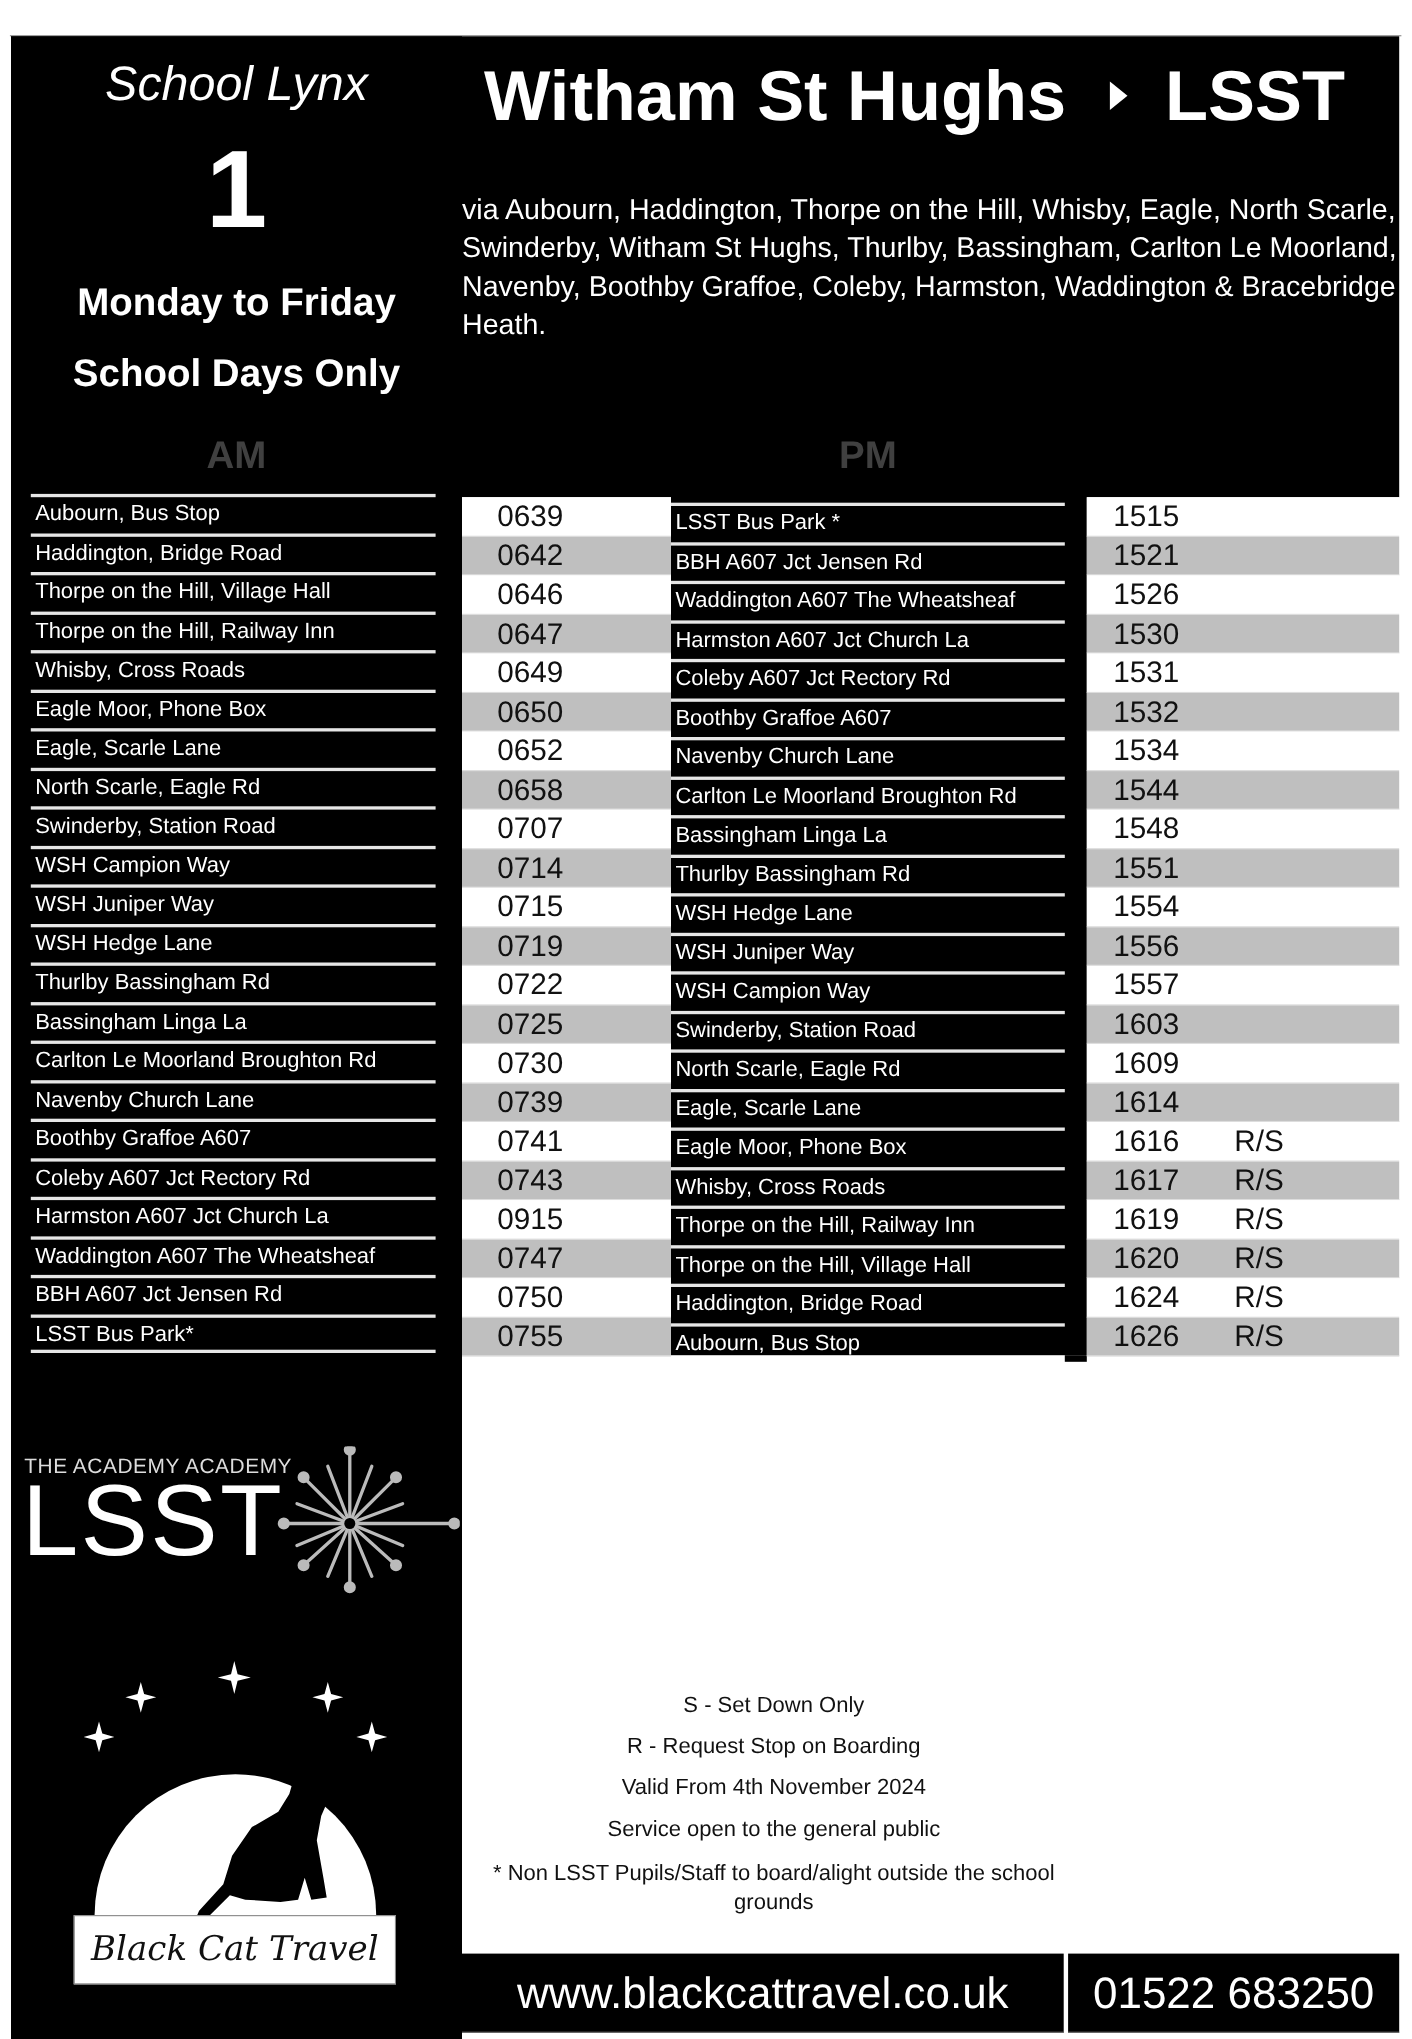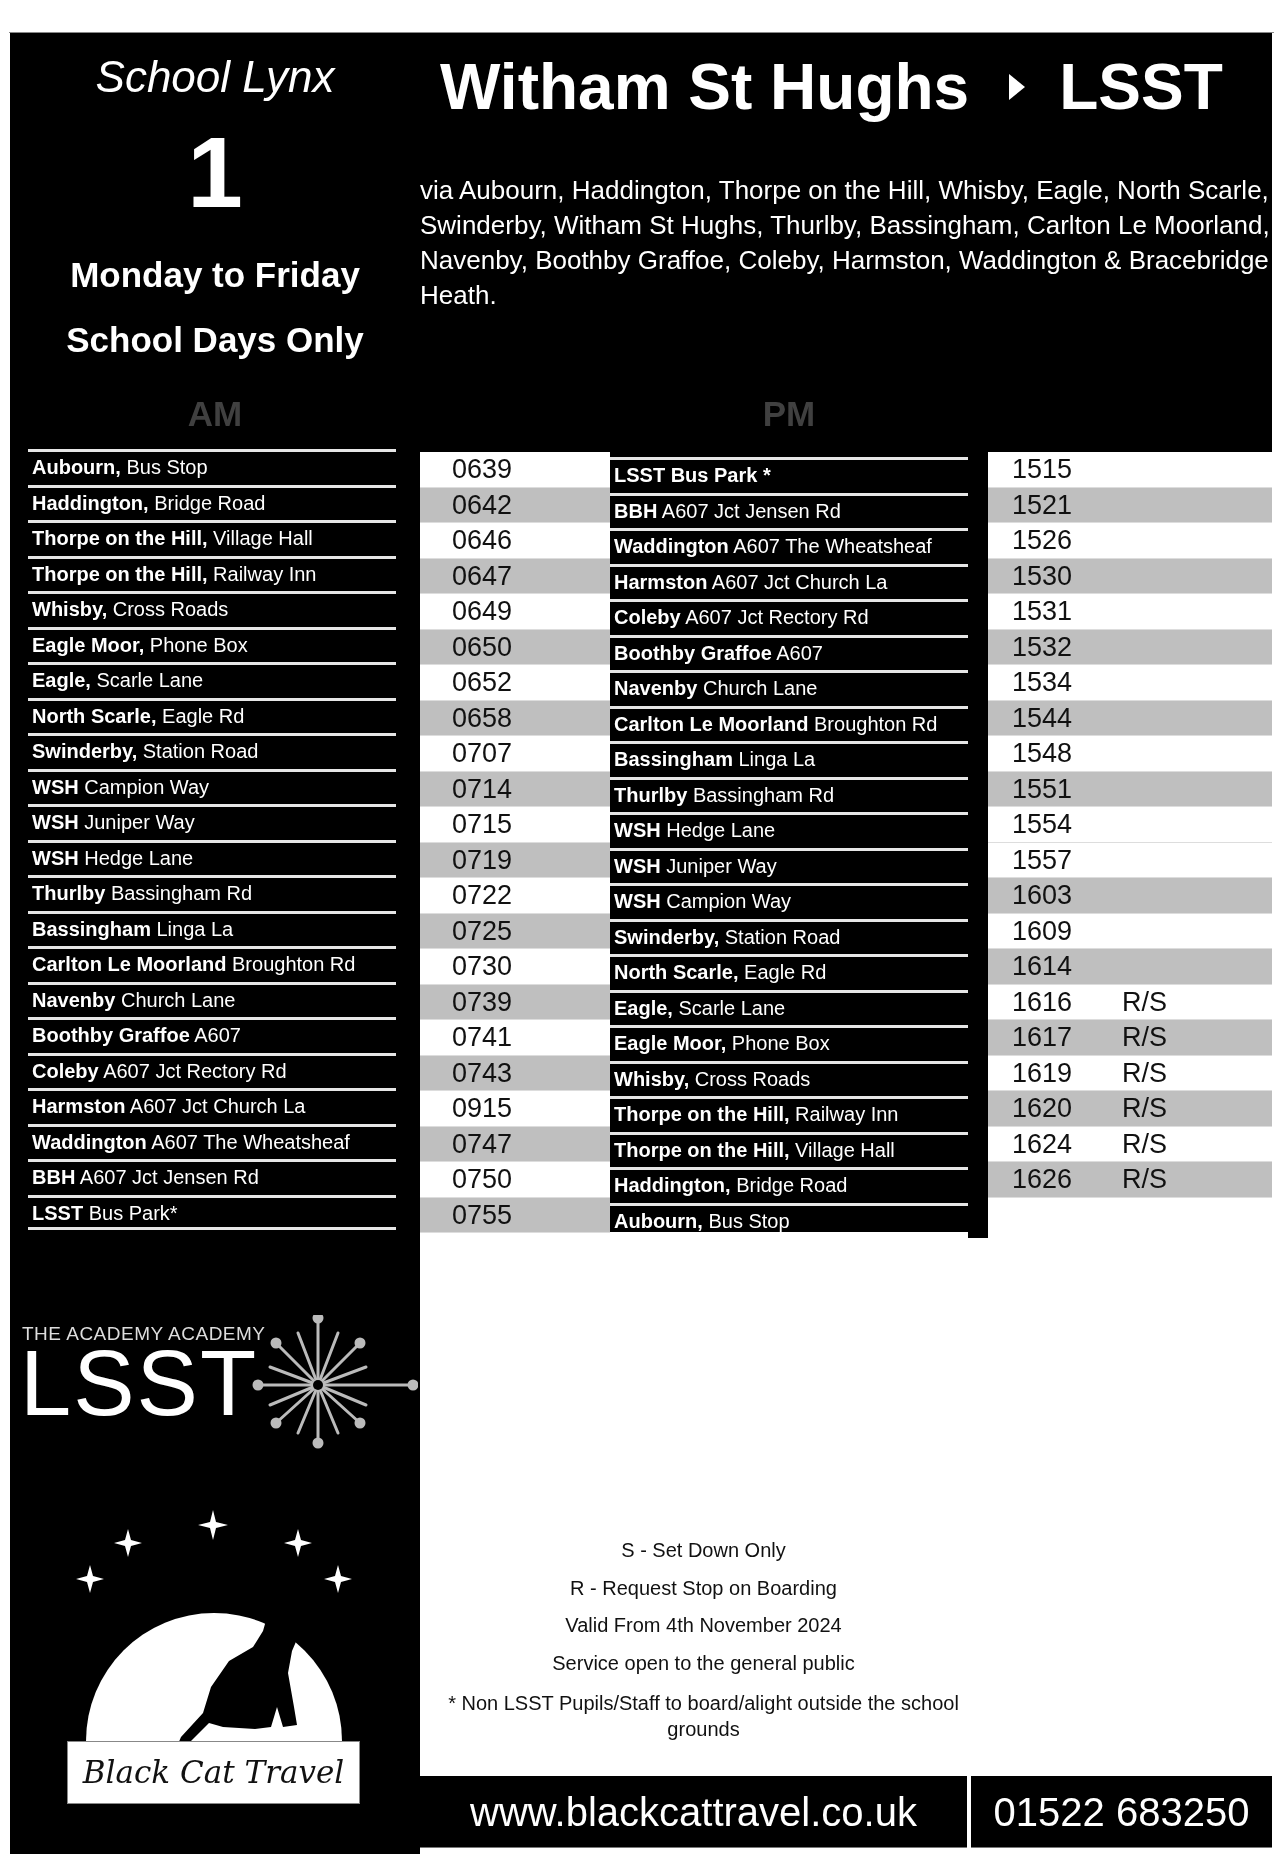--- a/index.html
+++ b/index.html
@@ -25,21 +25,21 @@
   .route-via { position: absolute; left: 420px; top: 173px; width: 852px; color: #fff; font-size: 26px; line-height: 35px; text-align: left; }
 
   .col-head { position: absolute; top: 394px; color: #404040; font-size: 35px; font-weight: bold; text-align: center; }
   .col-head.am { left: 10px; width: 410px; }
   .col-head.pm { left: 610px; width: 358px; }
 
   
   .am-stops { position: absolute; left: 28px; top: 449px; width: 368px; }
   .stop-row { height: 35.5px; border-top: 3px solid #e6e6e6; color: #fff; font-size: 20px; line-height: 31px; padding-left: 4px; white-space: nowrap; }
   .stop-row.last { border-bottom: 3px solid #e6e6e6; }
-  .stop-row b { font-weight: bold; }
+  .stop-row b { font-weight: normal; }
 
   
   .am-times { position: absolute; left: 420px; top: 452px; width: 190px; }
   .time-row { height: 35.5px; font-size: 27px; line-height: 35px; padding-left: 32px; color: #111; background: #fff; border-bottom: 1px solid #ddd; }
   .time-row.alt { background: #bfbfbf; }
 
   
   .pm-stop-bg { position: absolute; left: 610px; top: 449px; width: 378px; height: 783px; background: #000; }
   .pm-stop-bg-tail { position: absolute; left: 968px; top: 1232px; width: 20px; height: 6px; background: #000; }
   .pm-stops { position: absolute; left: 610px; top: 457px; width: 358px; }
@@ -206,20 +206,24 @@
     <div class="time-row">
       <span class="time-val">1548</span>
       <span class="time-note"></span>
     </div>
     <div class="time-row alt">
       <span class="time-val">1551</span>
       <span class="time-note"></span>
     </div>
     <div class="time-row">
       <span class="time-val">1554</span>
+      <span class="time-note"></span>
+    </div>
+    <div class="time-row alt">
+      <span class="time-val">1556</span>
       <span class="time-note"></span>
     </div>
     <div class="time-row">
       <span class="time-val">1557</span>
       <span class="time-note"></span>
     </div>
     <div class="time-row alt">
       <span class="time-val">1603</span>
       <span class="time-note"></span>
     </div>

